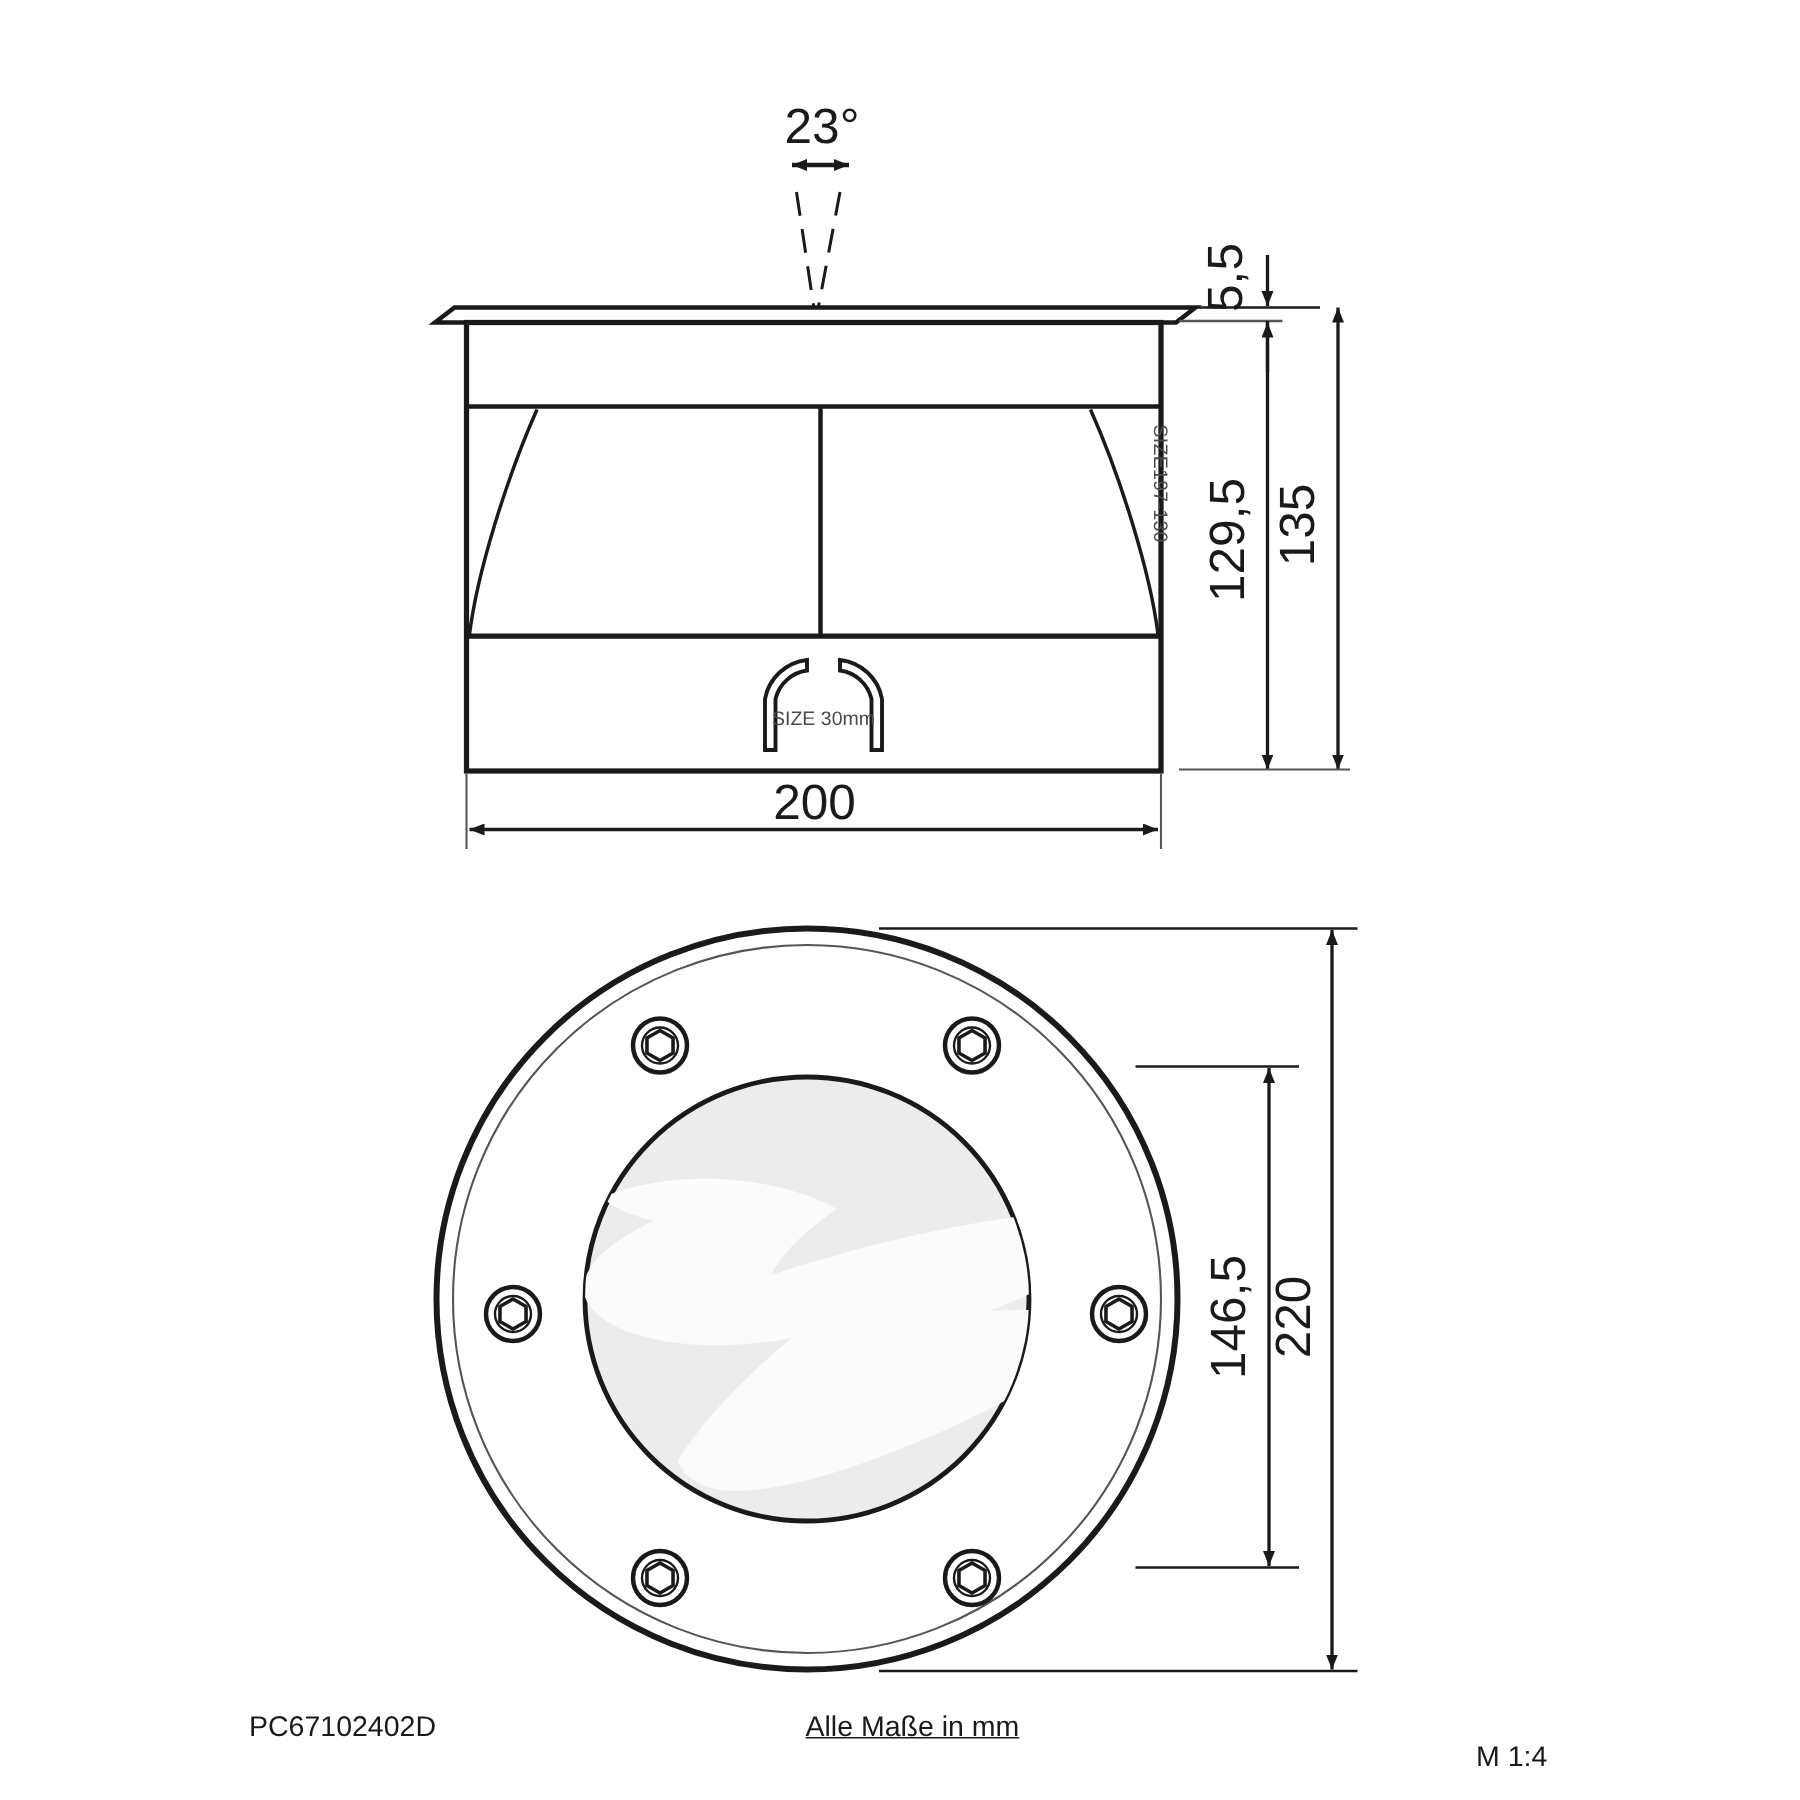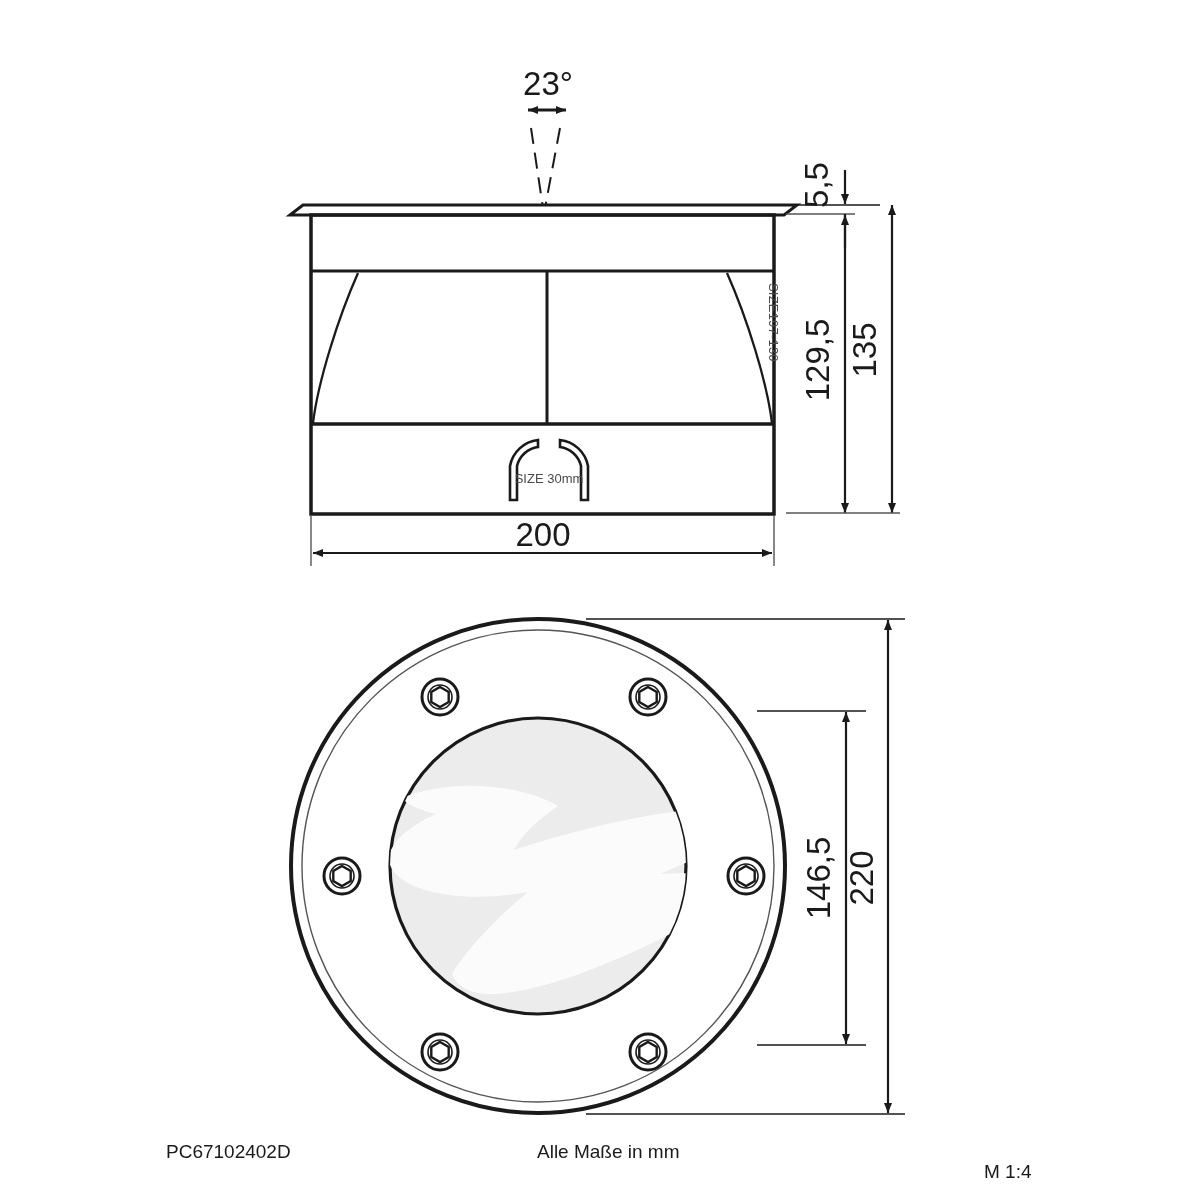--- a/index.html
+++ b/index.html
@@ -12,21 +12,21 @@
   }
   #sheet{position:relative;width:1200px;height:1200px;background:#fff;}
   #drawing{position:absolute;left:0;top:0;width:1200px;height:1200px;}
   .footer{
     position:absolute;bottom:33px;left:0;width:1200px;
     height:26px;
     font-size:19px;
     color:#1a1a1a;
   }
   .footer .f-left{position:absolute;left:166px;top:0;white-space:nowrap;}
-  .footer .f-center{position:absolute;left:537px;top:0;white-space:nowrap;}
+  .footer .f-center{position:absolute;left:537px;top:0;white-space:nowrap;text-decoration:underline;}
   .footer .f-right{position:absolute;left:984px;top:0;white-space:nowrap;margin-top:20px;}
 </style>
 </head>
 <body>
 
 <div id="sheet">
 
   <svg id="drawing" viewBox="0 0 1200 1200" xmlns="http://www.w3.org/2000/svg">
 
     <defs>

